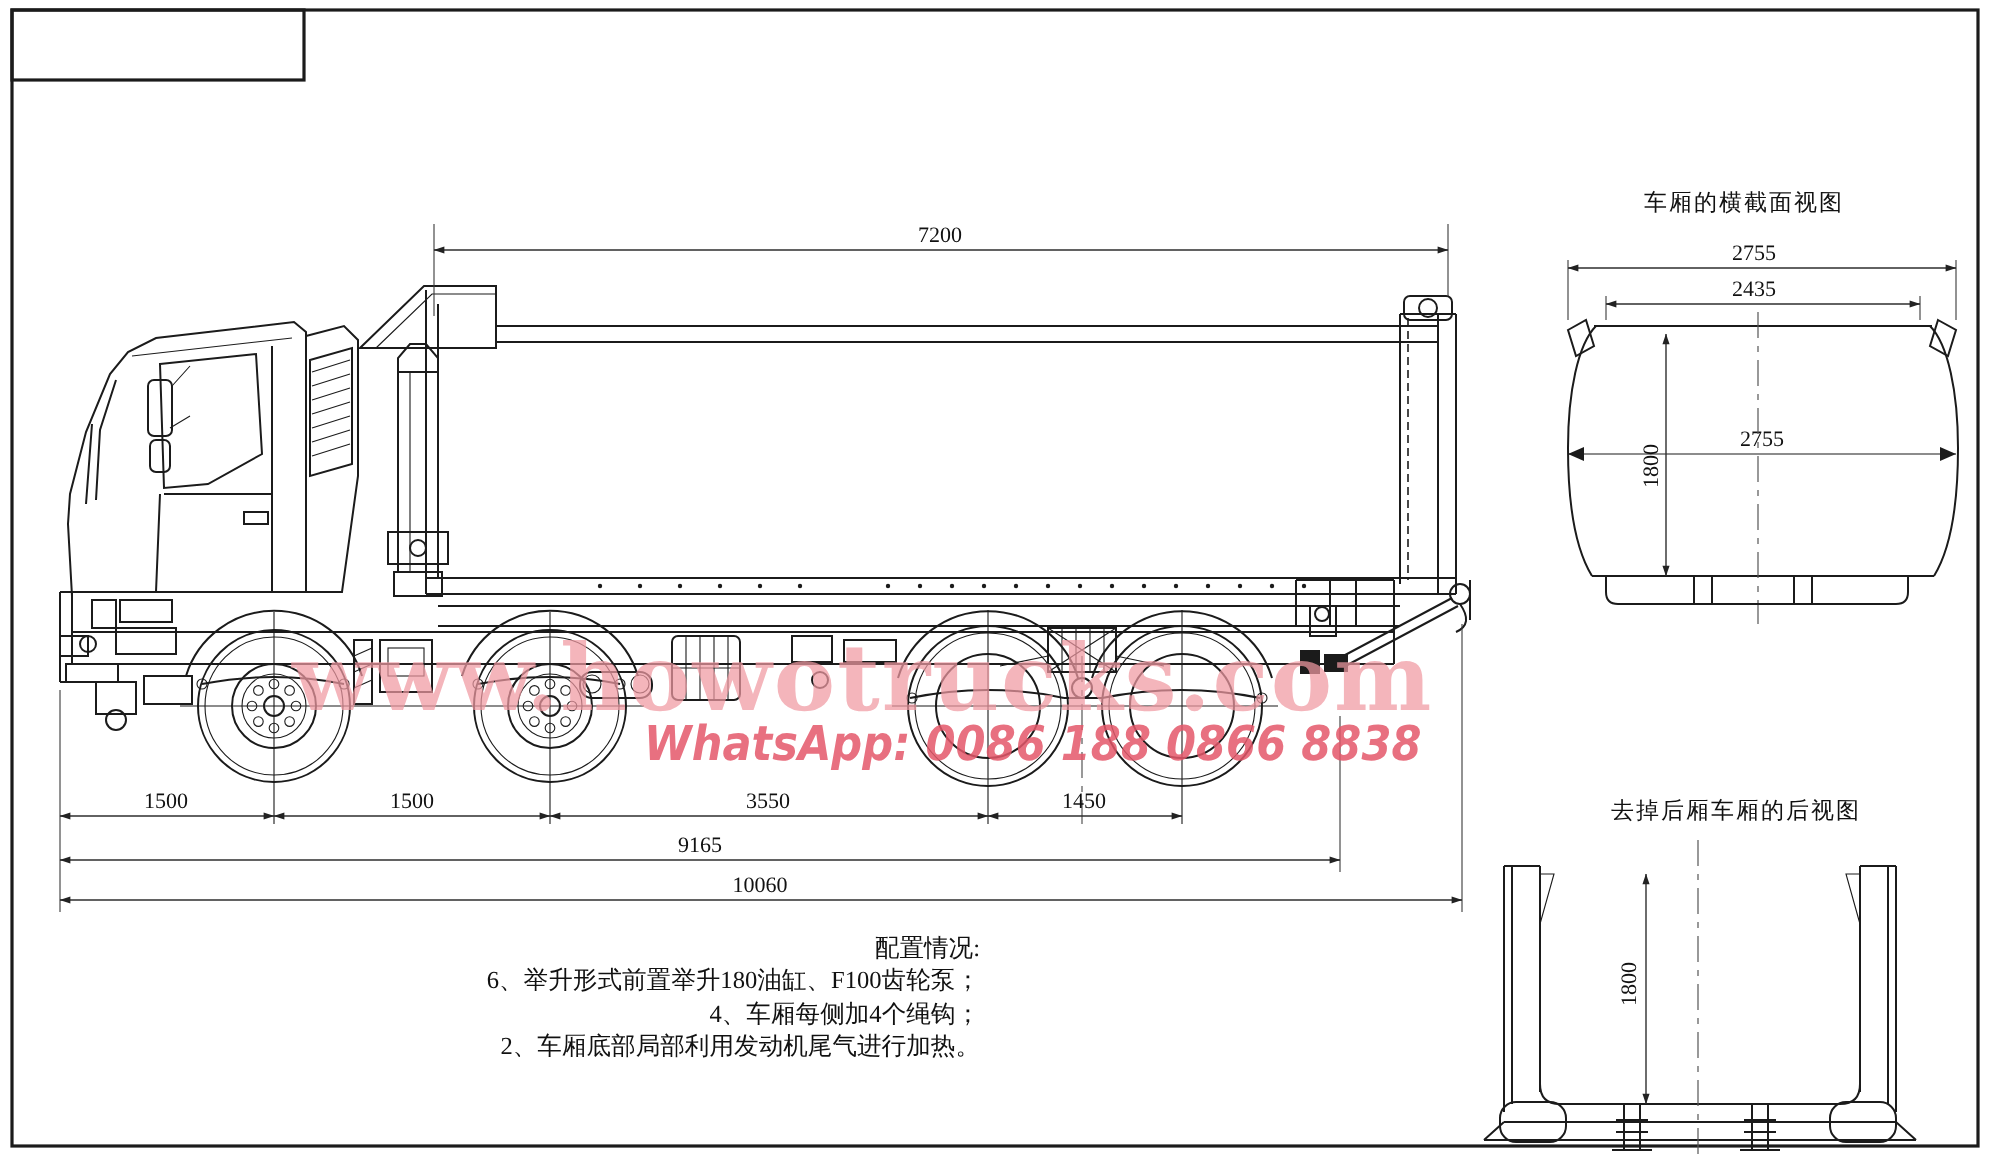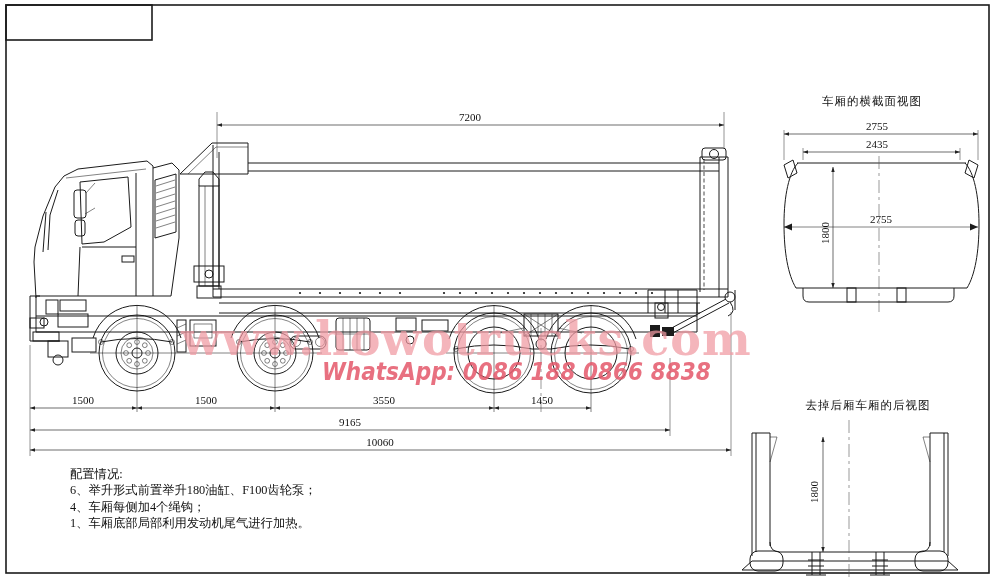--- a/index.html
+++ b/index.html
@@ -18,21 +18,21 @@
   .dimtxt{font:11px "Liberation Serif","DejaVu Serif",serif;fill:#111;text-anchor:middle;}
   .cntxt{font:11.5px "Liberation Serif","DejaVu Serif",serif;fill:#111;text-anchor:middle;letter-spacing:1px;}
   
   .wm-site{position:absolute;left:146px;top:312px;font-family:"DejaVu Serif","Liberation Serif",serif;
            font-weight:bold;font-size:46px;letter-spacing:1px;opacity:.72;white-space:nowrap;z-index:5;}
   .wm-wa{position:absolute;left:322px;top:358px;font-family:"DejaVu Sans","Liberation Sans",sans-serif;
          font-weight:bold;font-style:italic;font-size:24px;opacity:.85;white-space:nowrap;
          transform:scaleX(.9);transform-origin:left top;z-index:5;}
   
   .notes{position:absolute;left:70px;top:466px;width:420px;z-index:4;
-         font-family:"Liberation Serif","DejaVu Serif",serif;font-size:12.3px;line-height:16.3px;color:#111;}
+         font-family:"Liberation Serif","DejaVu Serif",serif;font-size:12.3px;line-height:16.3px;color:#111;text-align:right;}
   .notes div{white-space:nowrap;}
 </style>
 </head>
 <body>
 
 <div class="page">
 
 <svg width="1001" height="579" viewBox="0 0 1001 579">
   <defs>
     <marker id="arr" viewBox="0 0 10 10" refX="9.2" refY="5" markerWidth="8.5" markerHeight="8.5" orient="auto-start-reverse">
@@ -275,23 +275,23 @@
     <path class="ln" d="M876,552 L876,575 M884,552 L884,575 M872,560 L888,560 M872,566 L888,566 M870,575 L890,575"></path>
     <path class="ln" d="M742,570 L958,570 M742,570 L752,561 M948,561 L958,570"></path>
 
     <line class="dm" x1="823" y1="437" x2="823" y2="552" marker-start="url(#arr)" marker-end="url(#arr)"></line>
     <text class="dimtxt" x="818" y="492" transform="rotate(-90 818 492)">1800</text>
 
     <path class="cl" d="M849,420 L849,577"></path>
   </g>
 </svg>
 
-<div class="wm-site" style="color:#f099a2;margin-left:35px;">www.howotrucks.com</div>
+<div class="wm-site" style="color:#f099a2;">www.howotrucks.com</div>
 <div class="wm-wa" style="color:#e4586a;">WhatsApp: 0086 188 0866 8838</div>
 
 <div class="notes">
   <div>配置情况:</div>
   <div>6、举升形式前置举升180油缸、F100齿轮泵；</div>
   <div>4、车厢每侧加4个绳钩；</div>
-  <div>1、车厢底部局部利用发动机尾气进行加热。</div>
+  <div>2、车厢底部局部利用发动机尾气进行加热。</div>
 </div>
 
 </div>
 
 </body></html>

